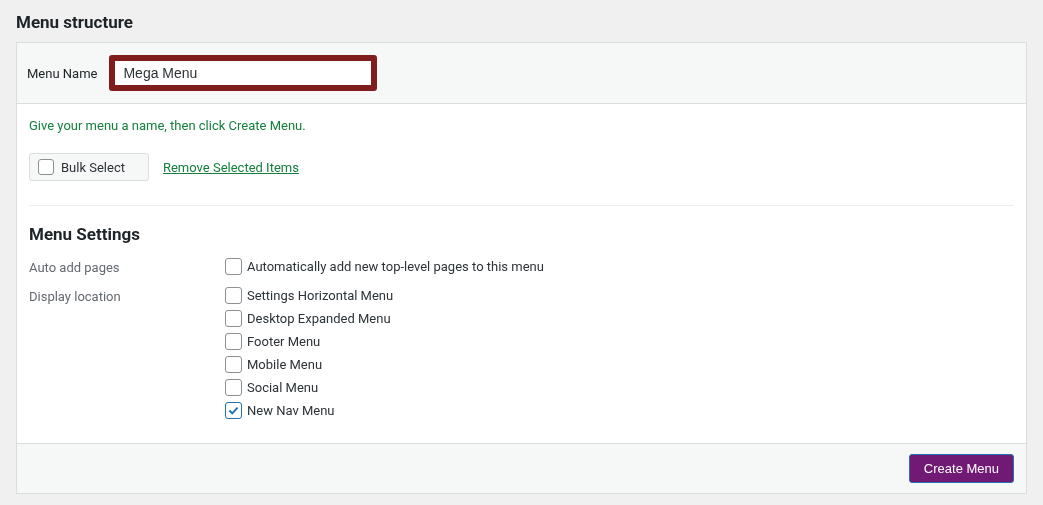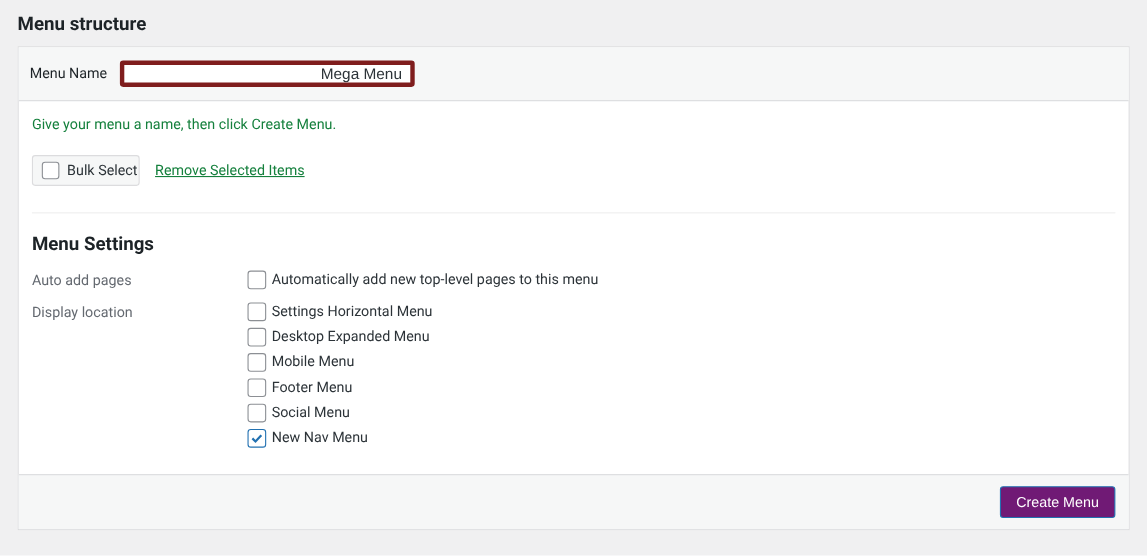--- a/index.html
+++ b/index.html
@@ -30,27 +30,26 @@
       gap: 12px;
     }
     .panel-header label {
       font-size: 13px;
       color: #1d2327;
       text-align: center;
     }
     .text-input {
       font-size: 14px;
       padding: 4px 8px;
-      border: 4px solid #7f1d1d;
+      border: 6px solid #7f1d1d;
       border-radius: 3px;
       width: 268px;
-      height: 24px;
+      height: 36px;
       color: #2c3338;
       background: #fff;
-      text-align: right;
     }
     .panel-body {
       padding: 14px 12px 12px 12px;
     }
     .instruction {
       font-size: 13px;
       color: #15803d;
       margin-bottom: 20px;
     }
     .bulk-row {
@@ -59,21 +58,21 @@
       gap: 14px;
       margin-bottom: 24px;
     }
     .bulk-btn {
       display: inline-flex;
       align-items: center;
       gap: 7px;
       background: #f6f7f7;
       border: 1px solid #dcdcde;
       border-radius: 3px;
-      padding: 5px 1px 5px 8px;
+      padding: 5px 23px 5px 8px;
       font-size: 13px;
       color: #2c3338;
       cursor: pointer;
     }
     .bulk-btn .cb {
       width: 16px;
       height: 16px;
       border: 1px solid #8c8f94;
       border-radius: 3px;
       background:#fff;
@@ -203,25 +202,25 @@
           <label class="cb-row">
             <span class="checkbox"></span>
             <span>Settings Horizontal Menu</span>
           </label>
           <label class="cb-row">
             <span class="checkbox"></span>
             <span>Desktop Expanded Menu</span>
           </label>
           <label class="cb-row">
             <span class="checkbox"></span>
+            <span>Footer Menu</span>
+          </label>
+          <label class="cb-row">
+            <span class="checkbox"></span>
             <span>Mobile Menu</span>
-          </label>
-          <label class="cb-row">
-            <span class="checkbox"></span>
-            <span>Footer Menu</span>
           </label>
           <label class="cb-row">
             <span class="checkbox"></span>
             <span>Social Menu</span>
           </label>
           <label class="cb-row">
             <span class="checkbox checked">
               <svg viewBox="0 0 16 16">
                 <polyline points="3,8 6.5,11.5 13,4.5"></polyline>
               </svg>

